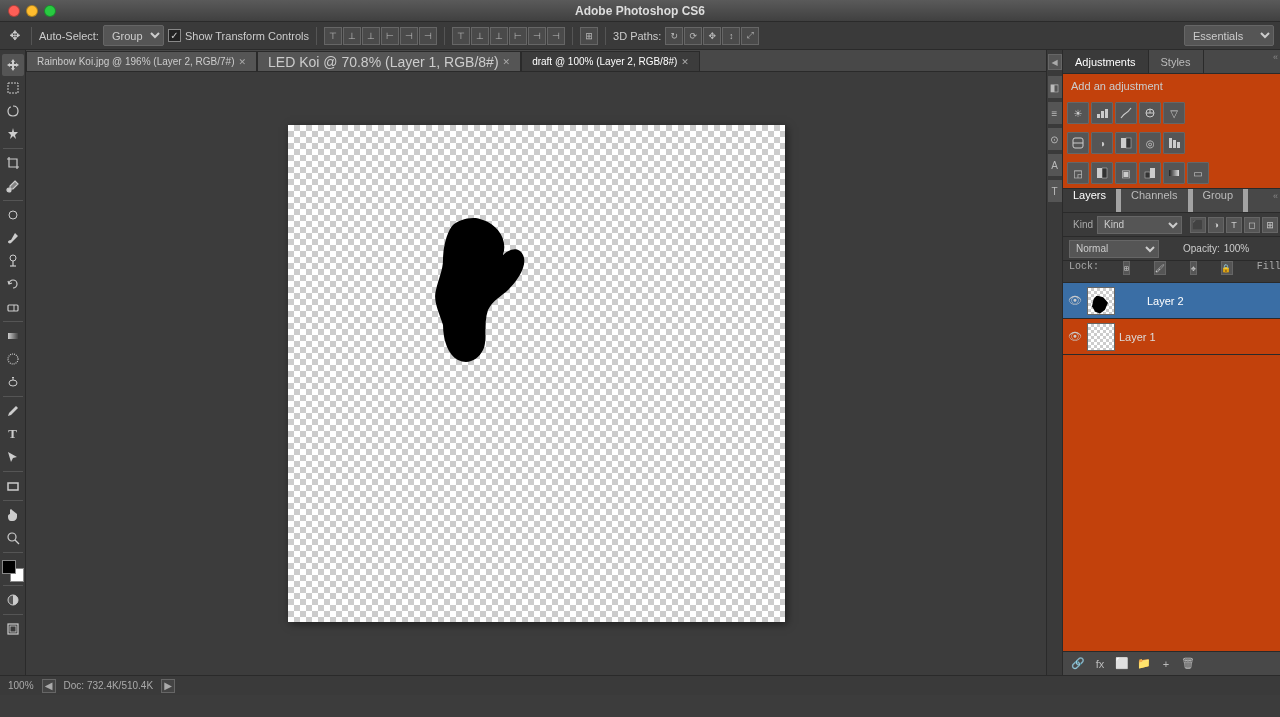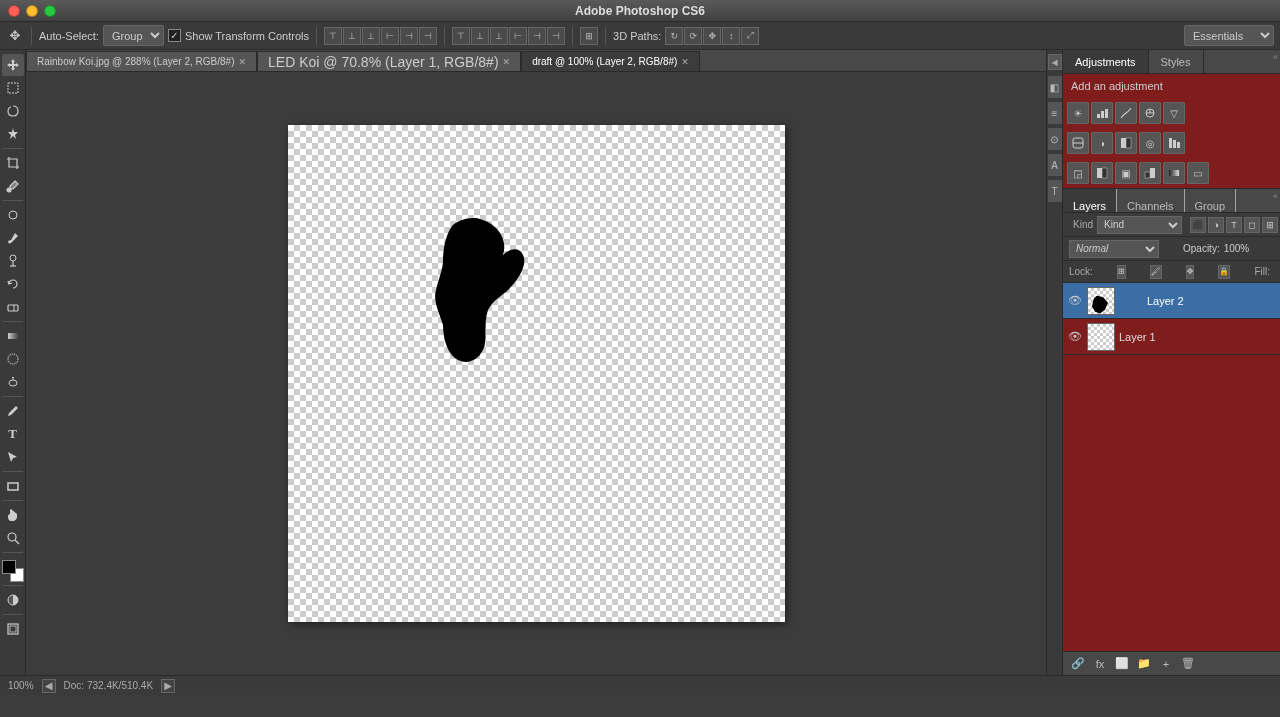--- a/index.html
+++ b/index.html
@@ -222,21 +222,21 @@
       background-color: #fff;
     }
     .canvas-artwork {
       position: absolute;
       top: 0; left: 0; right: 0; bottom: 0;
     }
 
     
     #right-panel {
       width: 218px;
-      background: #7f1d1d;
+      background: #c2410c;
       border-left: 1px solid #2a2a2a;
       display: flex;
       flex-direction: column;
     }
 
     
     #adj-panel {
       border-bottom: 1px solid #2a2a2a;
     }
     .panel-tabs {
@@ -294,25 +294,25 @@
     }
     .layers-tabs {
       height: 24px;
       background: #484848;
       display: flex;
       border-bottom: 1px solid #2a2a2a;
     }
     .layers-tab {
       padding: 0 10px;
       display: flex;
-      align-items: flex-end;
+      align-items: flex-start;
       font-size: 11px;
       cursor: pointer;
       color: #bbb;
-      border-right: 1px solid #a3a3a3;
+      border-right: 5px solid #a3a3a3;
     }
     .layers-tab.active {
       background: #3a3a3a;
       color: #fff;
     }
     .layers-search-row {
       height: 24px;
       background: #3a3a3a;
       display: flex;
       align-items: center;
@@ -352,39 +352,39 @@
       border-bottom: 1px solid #2a2a2a;
     }
     .blend-select {
       background: #555;
       border: 1px solid #666;
       color: #ccc;
       font-size: 10px;
       height: 18px;
       padding: 0 2px;
       width: 90px;
-      font-style: italic;
     }
     .opacity-row {
       display: flex;
       align-items: center;
       gap: 4px;
       font-size: 10px;
       margin-left: 20px;
     }
     .lock-row {
       height: 22px;
       background: #3a3a3a;
       display: flex;
-      align-items: center;
+      align-items: flex-start;
       padding: 0 6px;
       gap: 24px;
       border-bottom: 1px solid #2a2a2a;
       font-size: 10px;
       color: #aaa;
+      font-family: Liberation Mono, monospace;
     }
     .lock-icon-sm {
       width: 14px; height: 14px;
       background: #555;
       border: 1px solid #666;
       display: flex; align-items: center; justify-content: center;
       font-size: 8px; color: #ccc;
       cursor: pointer;
     }
     .fill-label { margin-left: auto; }
@@ -707,21 +707,21 @@
           <rect x="2" y="2" width="10" height="10" fill="none" stroke="#ccc" stroke-width="1.2"></rect>
           <rect x="4" y="4" width="6" height="6" fill="none" stroke="#ccc" stroke-width="0.8"></rect>
         </svg>
     </div>
   </div>
 
   <div id="canvas-area">
 
     <div id="canvas-tabs">
       <div class="canvas-tab">
-        <span style="font-size:10px;">Rainbow Koi.jpg @ 288% (Layer 2, RGB/8#)</span>
+        <span style="font-size:10px;">Rainbow Koi.jpg @ 196% (Layer 2, RGB/7#)</span>
         <span class="tab-close">✕</span>
       </div>
       <div class="canvas-tab">
         <span style="font-size:14px;">LED Koi @ 70.8% (Layer 1, RGB/8#)</span>
         <span class="tab-close">✕</span>
       </div>
       <div class="canvas-tab active">
         <span style="font-size:10px;">draft @ 100% (Layer 2, RGB/8#)</span>
         <span class="tab-close">✕</span>
       </div>

